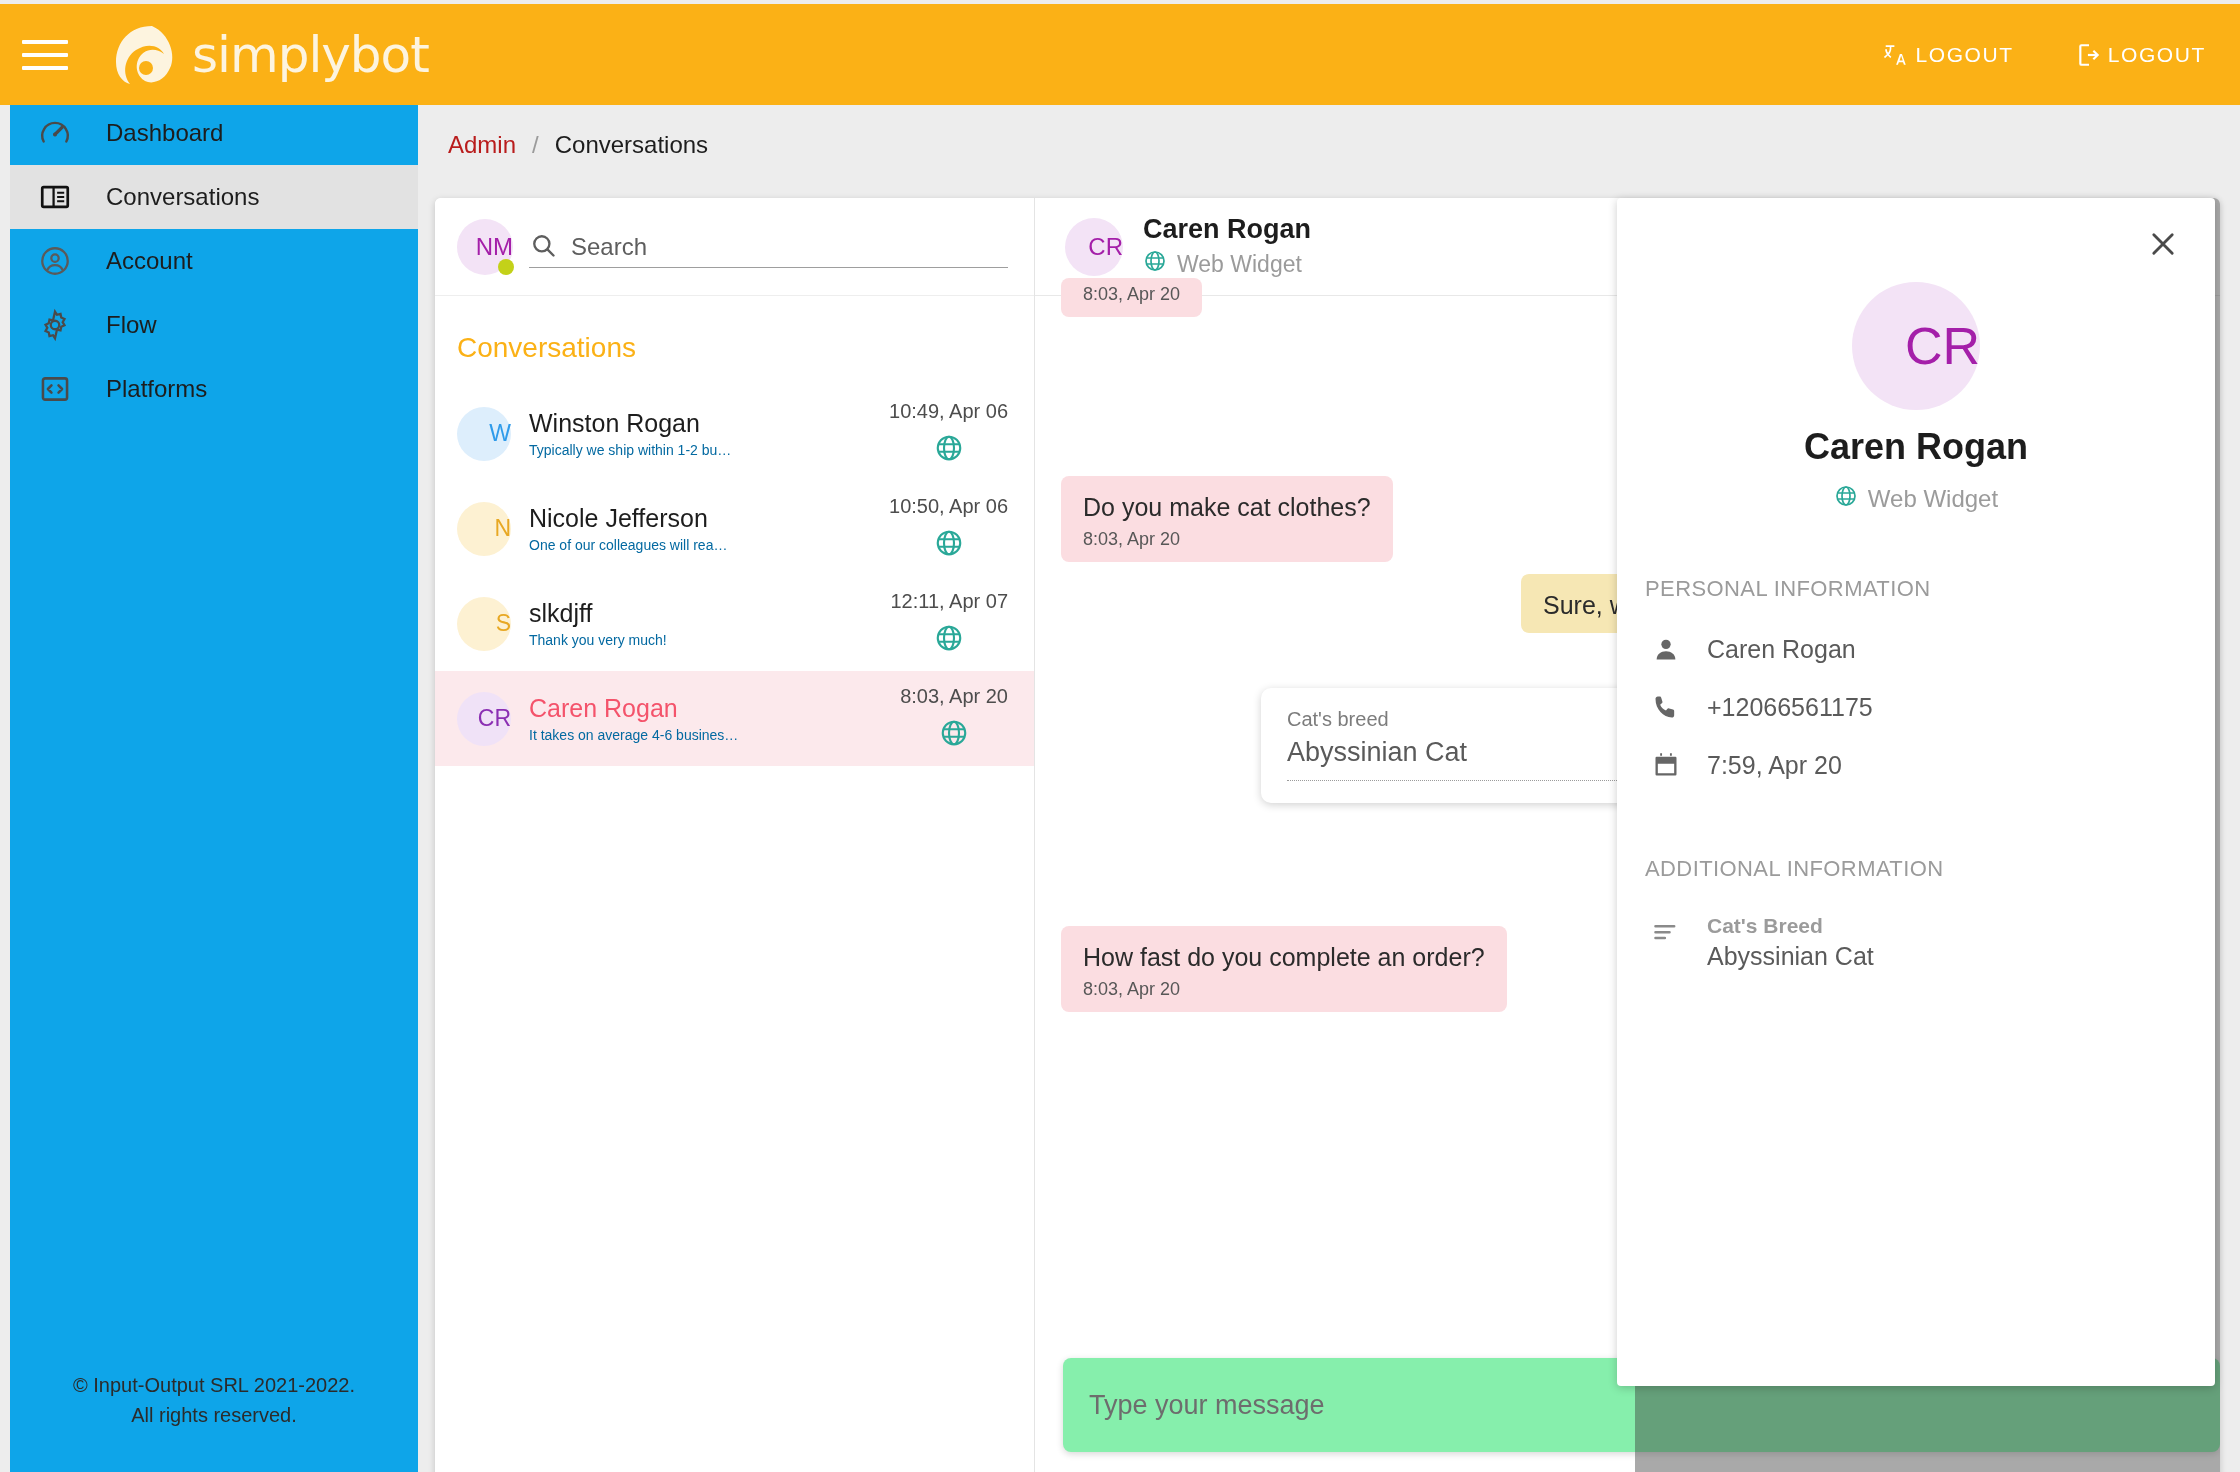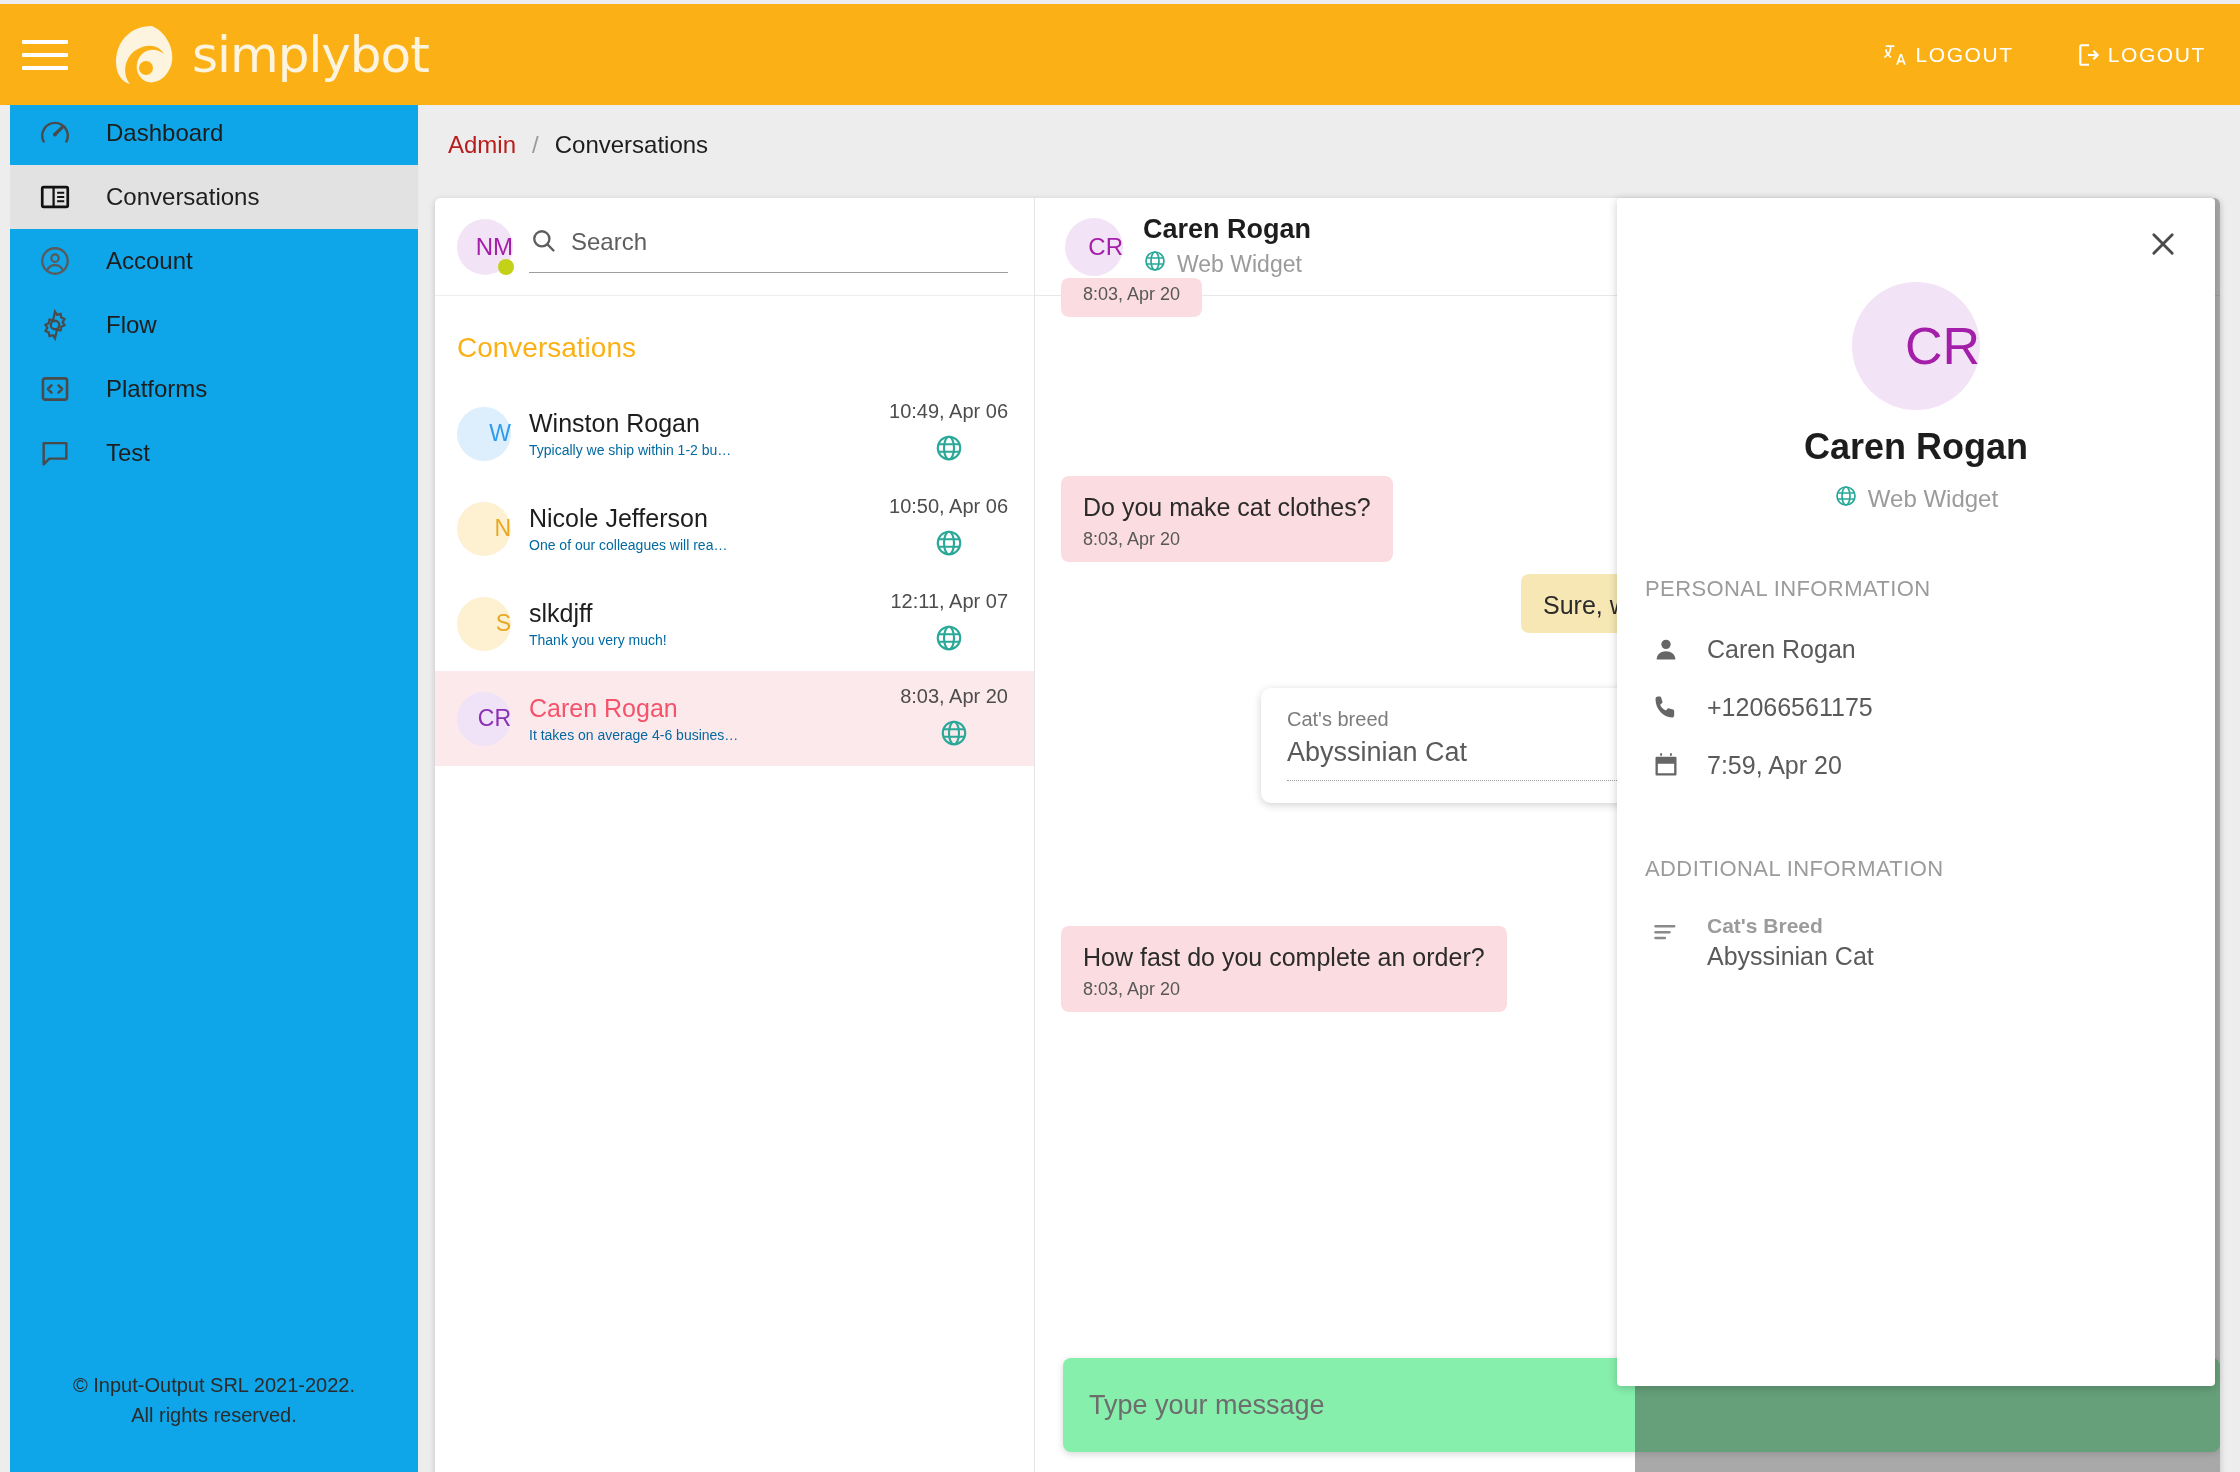--- a/index.html
+++ b/index.html
@@ -95,21 +95,21 @@
     border-radius: 50%; display: flex; align-items: center; justify-content: flex-end;
     font-weight: 400; flex: none; position: relative;
   }
   #me-avatar { width: 56px; height: 56px; background: #f3e3f6; color: #a41fa9; font-size: 24px; }
   #me-status {
     position: absolute; right: -1px; bottom: 0px;
     width: 16px; height: 16px; border-radius: 50%; background: #c3d119;
   }
   #search-wrap {
     flex: 1; display: flex; align-items: center; gap: 14px;
-    border-bottom: 1px solid #9e9e9e; padding-bottom: 14px; margin-top: 6px;
+    border-bottom: 1px solid #9e9e9e; padding-bottom: 4px; margin-top: 6px;
   }
   #search-input {
     border: none; outline: none; background: transparent;
     font-size: 24px; color: #5e5e5e; width: 100%;
     font-family: "Liberation Sans", sans-serif;
   }
   #search-input::placeholder { color: #5e5e5e; }
   #list-title {
     font-size: 28px; color: #fbb116; padding: 36px 0 22px 22px; font-weight: 400;
   }
@@ -294,28 +294,20 @@
   <div class="nav-item">
     <span class="nav-ico">
       <svg width="34" height="34" viewBox="0 0 24 24" fill="none" stroke="#4a4a4a" stroke-width="1.8">
         <rect x="3.5" y="4.5" width="17" height="15" rx="1.5"></rect>
         <path d="M9.5 9.5L7 12l2.5 2.5M14.5 9.5L17 12l-2.5 2.5" stroke-linecap="round" stroke-linejoin="round"></path>
       </svg>
     </span>
     <span class="nav-label">Platforms</span>
   </div>
 
-  <div class="nav-item">
-    <span class="nav-ico">
-      <svg width="34" height="34" viewBox="0 0 24 24" fill="none" stroke="#4a4a4a" stroke-width="1.7">
-        <path d="M4 5h16v11H8l-4 4z" stroke-linejoin="round"></path>
-      </svg>
-    </span>
-    <span class="nav-label">Test</span>
-  </div>
 
   <div id="footer-note">
     <div>© Input-Output SRL 2021-2022.</div>
     <div>All rights reserved.</div>
   </div>
 </div>
 
 <div id="main">
 
   <div id="breadcrumb">

